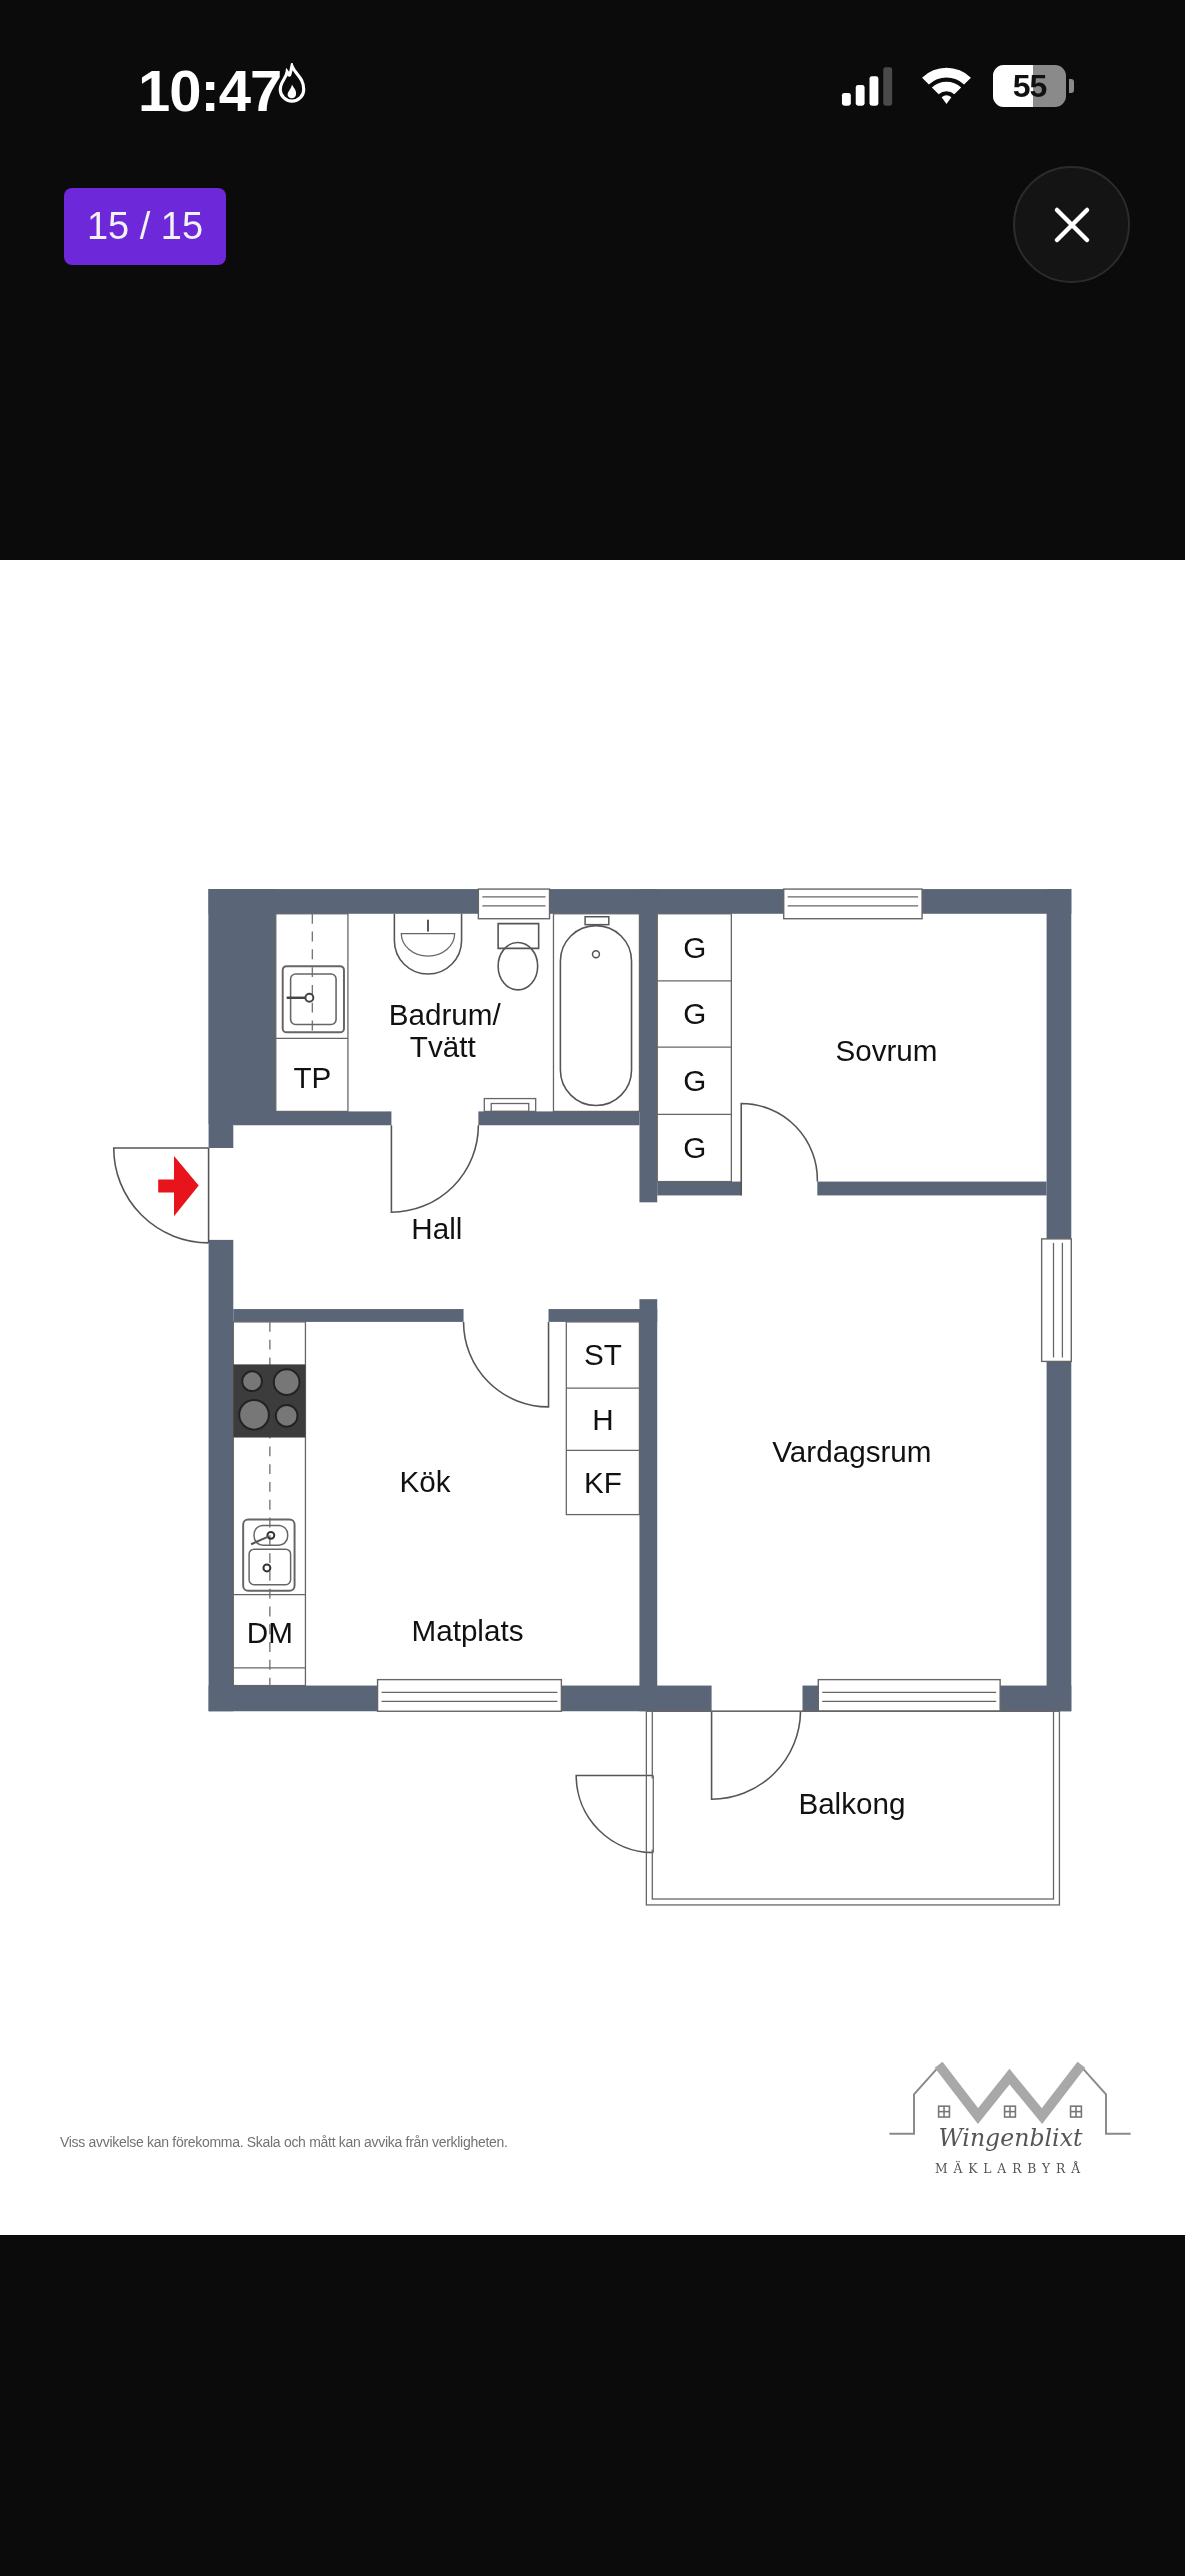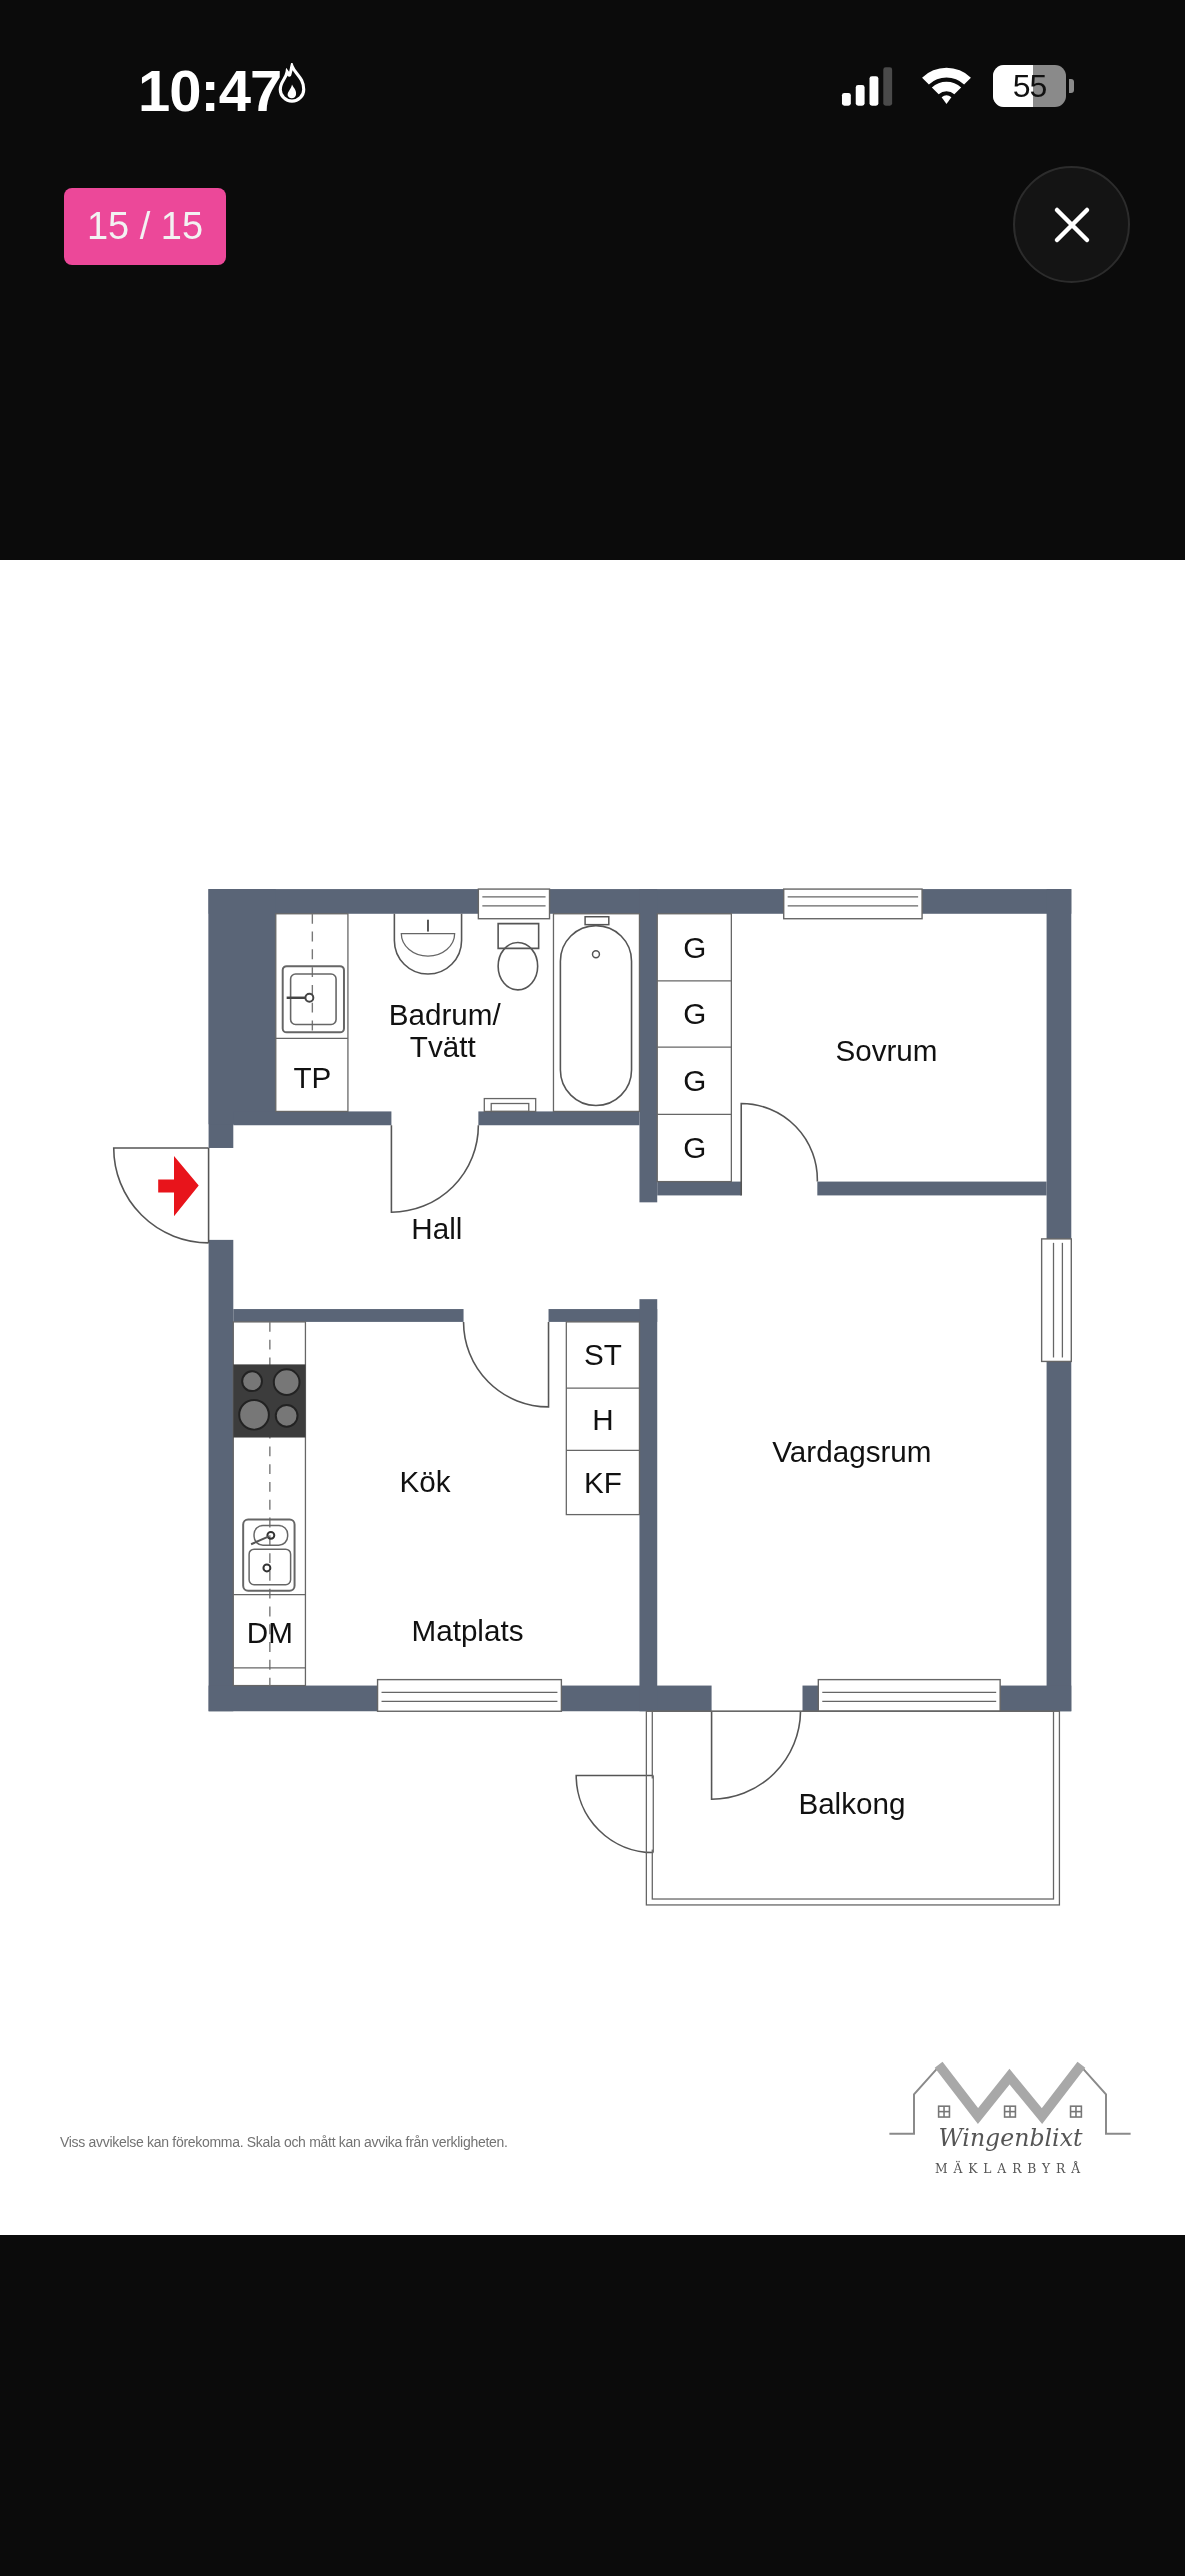--- a/index.html
+++ b/index.html
@@ -5,24 +5,24 @@
   html, body { margin:0; padding:0; background:#0b0b0b; }
   body { width:1186px; height:2576px; position:relative; overflow:hidden; font-family:"Liberation Sans", sans-serif; }
   .status-bar { position:absolute; left:0; top:0; width:1186px; height:178px; }
   .time { position:absolute; left:138px; top:57px; color:#fff; font-size:58px; font-weight:bold; letter-spacing:-1px; }
   .flame { position:absolute; left:275px; top:63px; width:34px; height:43px; }
   .signal { position:absolute; left:840px; top:65px; width:61px; height:42px; }
   .wifi { position:absolute; left:919px; top:63px; width:55px; height:43px; }
   .battery { position:absolute; left:993px; top:65px; width:81px; height:42px; }
   .battery-body { position:absolute; left:0; top:0; width:73px; height:42px; border-radius:11px; background:#8a8a8a; overflow:hidden; }
   .battery-fill { position:absolute; left:0; top:0; width:55%; height:100%; background:#fff; }
-  .battery-text { position:absolute; left:0; top:0; width:73px; height:42px; line-height:42px; text-align:center; color:#111; font-weight:normal; font-size:32px; letter-spacing:-1px; }
+  .battery-text { position:absolute; left:0; top:0; width:73px; height:42px; line-height:42px; text-align:center; color:#111; font-weight:bold; font-size:32px; letter-spacing:-1px; }
   .battery-tip { position:absolute; left:76px; top:14px; width:5px; height:14px; border-radius:0 3px 3px 0; background:#8a8a8a; }
 
-  .counter { position:absolute; left:64px; top:188px; width:162px; height:77px; border-radius:8px; background:#ec4899; color:#f2f2f2; font-size:38px; line-height:77px; text-align:center; }
+  .counter { position:absolute; left:64px; top:188px; width:162px; height:77px; border-radius:8px; background:#6d28d9; color:#f2f2f2; font-size:38px; line-height:77px; text-align:center; }
   .close-btn { position:absolute; left:1013px; top:166px; width:117px; height:117px; border-radius:50%; background:#141414; border:2px solid #2c2c2c; box-sizing:border-box; display:flex; align-items:center; justify-content:center; cursor:pointer; }
 
   .image-area { position:absolute; left:0; top:560px; width:1186px; height:1675px; background:#fff; }
   .plan { position:absolute; left:0; top:0; }
   .room-label { font-family:"Liberation Sans", sans-serif; fill:#111; }
   .disclaimer { position:absolute; left:60px; top:2134px; color:#737373; font-size:14px; letter-spacing:-0.3px; }
   .logo { position:absolute; left:884px; top:2055px; width:252px; height:128px; }
 </style>
 </head>
 <body>

